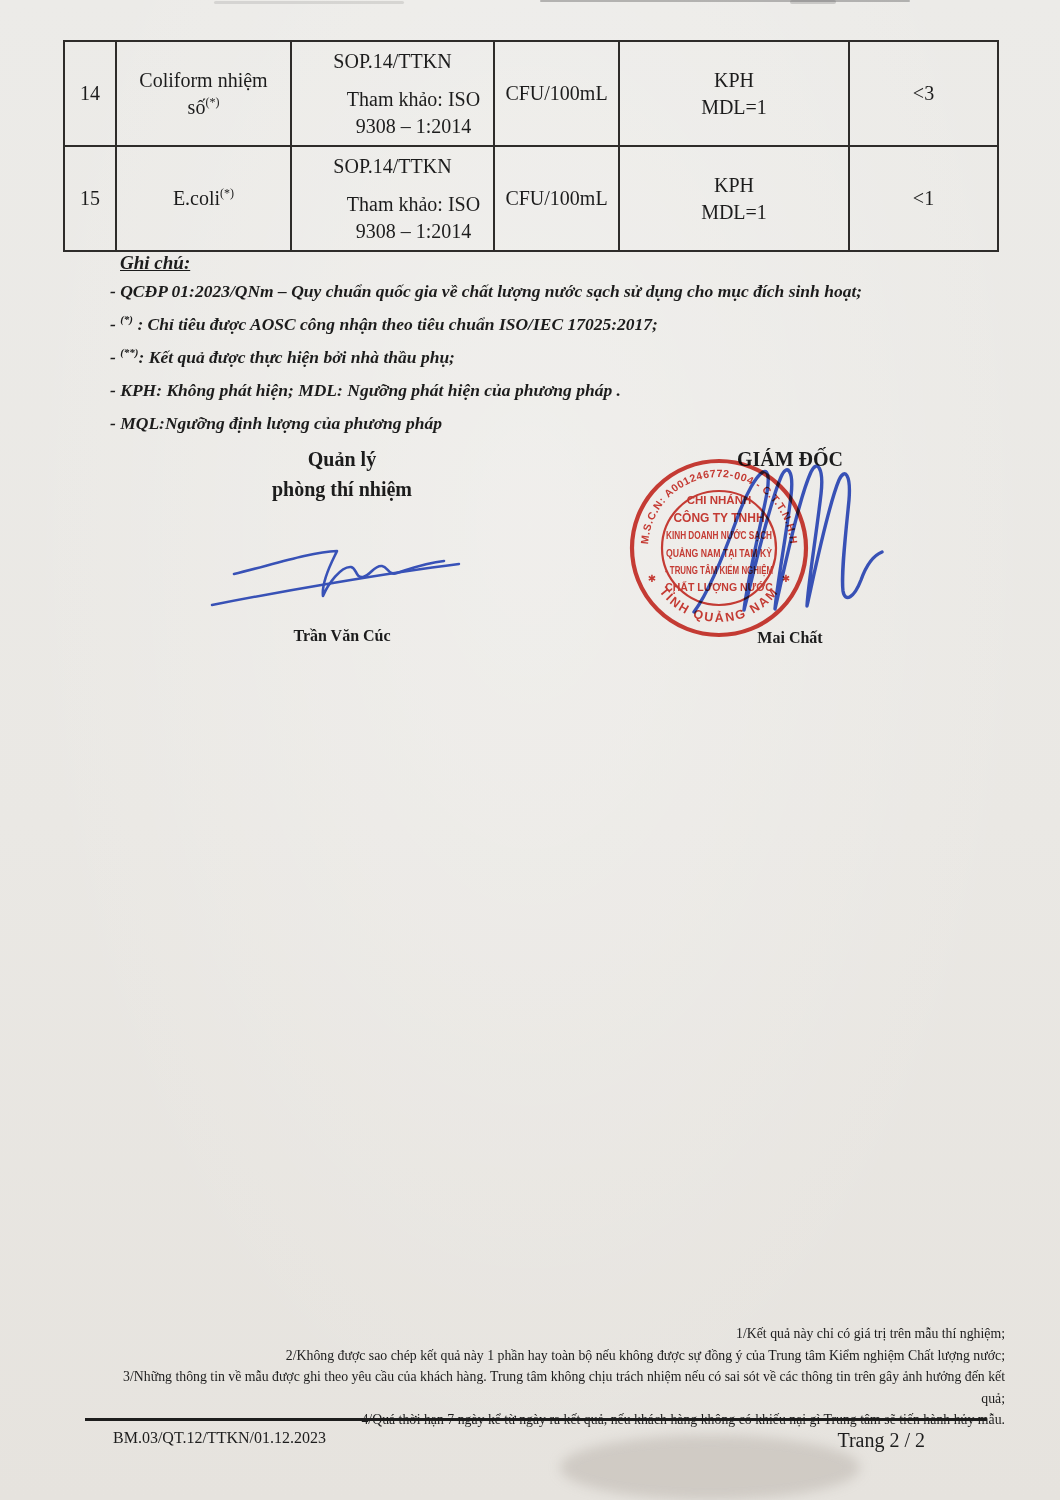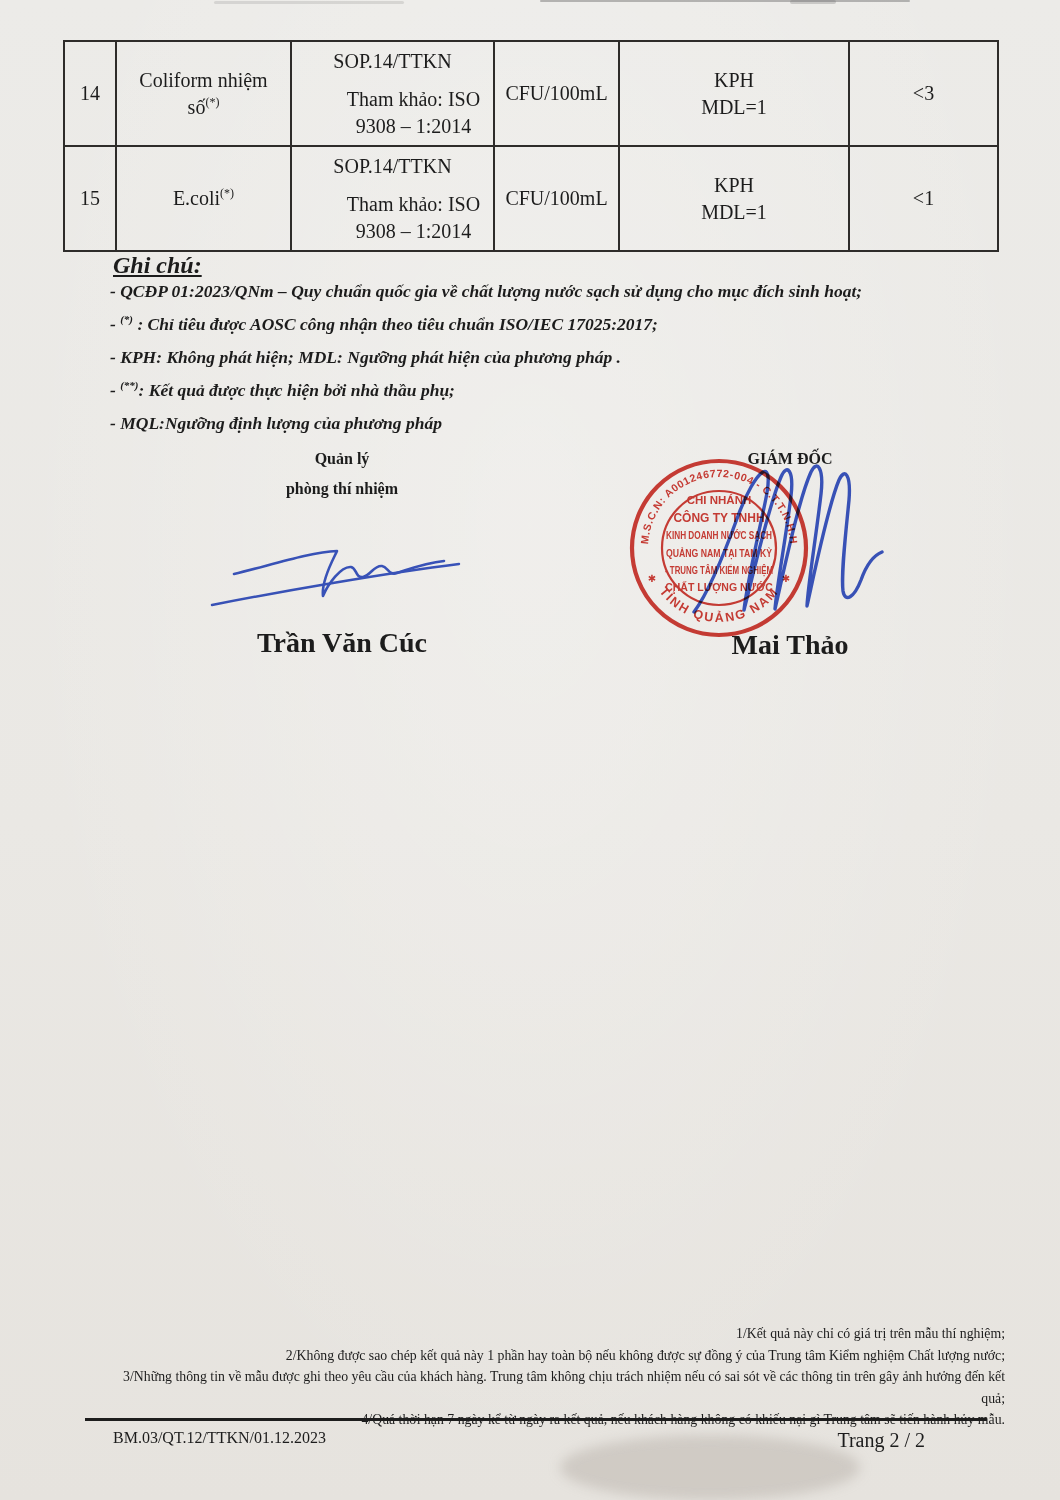--- a/index.html
+++ b/index.html
@@ -19,30 +19,30 @@
     border-collapse:collapse;table-layout:fixed;
   }
   table.results td{
     border:2px solid #2e2c2a;text-align:center;vertical-align:middle;
     font-size:20px;line-height:1.35;padding:4px 6px;
   }
   .method-gap{margin-top:11px;margin-left:42px;}
   sup.marker{font-size:12px;}
   
   .note-title{
-    position:absolute;left:113px;top:252px;font-size:24px;font-weight:bold;
+    position:absolute;left:120px;top:252px;font-size:19px;font-weight:bold;
     font-style:italic;text-decoration:underline;
   }
   .notes{position:absolute;left:110px;top:280px;width:880px;font-style:italic;font-size:17.5px;}
   .notes .note-line{margin-bottom:12px;line-height:1.15;font-weight:bold;}
   .notes sup{font-size:11px;}
   
   .sig-title,.sig-name{position:absolute;text-align:center;font-weight:bold;}
-  .sig-title{font-size:16px;line-height:30px;}
-  .sig-name{font-size:28px;text-align:center;}
+  .sig-title{font-size:20px;line-height:30px;}
+  .sig-name{font-size:16px;text-align:center;}
   .sig-title.left{left:236px;top:444px;width:212px;}
   .sig-name.left{left:236px;top:627px;width:212px;}
   .sig-title.right{left:684px;top:444px;width:212px;}
   .sig-name.right{left:684px;top:629px;width:212px;}
   
   .stamp{position:absolute;left:622px;top:451px;width:194px;height:194px;
     mix-blend-mode:multiply;opacity:.93;}
   .stamp text{font-family:"Liberation Sans","DejaVu Sans",sans-serif;font-weight:bold;}
   
   .ink{position:absolute;left:180px;top:440px;width:720px;height:205px;
@@ -105,32 +105,32 @@
       </td>
       <td>&lt;1</td>
     </tr>
   </tbody>
     </table>
 
   <div class="note-title">Ghi chú:</div>
   <div class="notes">
     <div class="note-line"><span>- </span><sup></sup><span>QCĐP 01:2023/QNm – Quy chuẩn quốc gia về chất lượng nước sạch sử dụng cho mục đích sinh hoạt;</span></div>
     <div class="note-line"><span>- </span><sup>(*)</sup><span> : Chỉ tiêu được AOSC công nhận theo tiêu chuẩn ISO/IEC 17025:2017;</span></div>
+    <div class="note-line"><span>- </span><sup>(**)</sup><span>: Kết quả được thực hiện bởi nhà thầu phụ;</span></div>
     <div class="note-line"><span>- </span><sup></sup><span>KPH: Không phát hiện; MDL: Ngưỡng phát hiện của phương pháp .</span></div>
-    <div class="note-line"><span>- </span><sup>(**)</sup><span>: Kết quả được thực hiện bởi nhà thầu phụ;</span></div>
     <div class="note-line"><span>- </span><sup></sup><span>MQL:Ngưỡng định lượng của phương pháp</span></div>
   </div>
 
   <div class="sig-title left">
     <div>Quản lý</div>
     <div>phòng thí nhiệm</div>
   </div>
   <div class="sig-title right">GIÁM ĐỐC</div>
   <div class="sig-name left">Trần Văn Cúc</div>
-  <div class="sig-name right">Mai Thảo</div>
+  <div class="sig-name right">Mai Chất</div>
 
   <svg class="stamp" viewBox="0 0 194 194">
     <circle cx="97" cy="97" r="87" fill="none" stroke="#cf3028" stroke-width="4.2"></circle>
     <circle cx="97" cy="97" r="57" fill="none" stroke="#cf3028" stroke-width="2.2"></circle>
     <defs>
       <path id="arcTop" d="M 30.3 121.3 A 71 71 0 1 1 163.7 121.3" fill="none"></path>
       <path id="arcBottom" d="M 33 134 A 74 74 0 0 0 161 134" fill="none"></path>
     </defs>
     <text font-size="10.6" fill="#cf3028" letter-spacing="0.6">
       <textPath href="#arcTop" startOffset="50%" text-anchor="middle">M.S.C.N: A001246772-004 - C.T.T.N.H.H</textPath>

